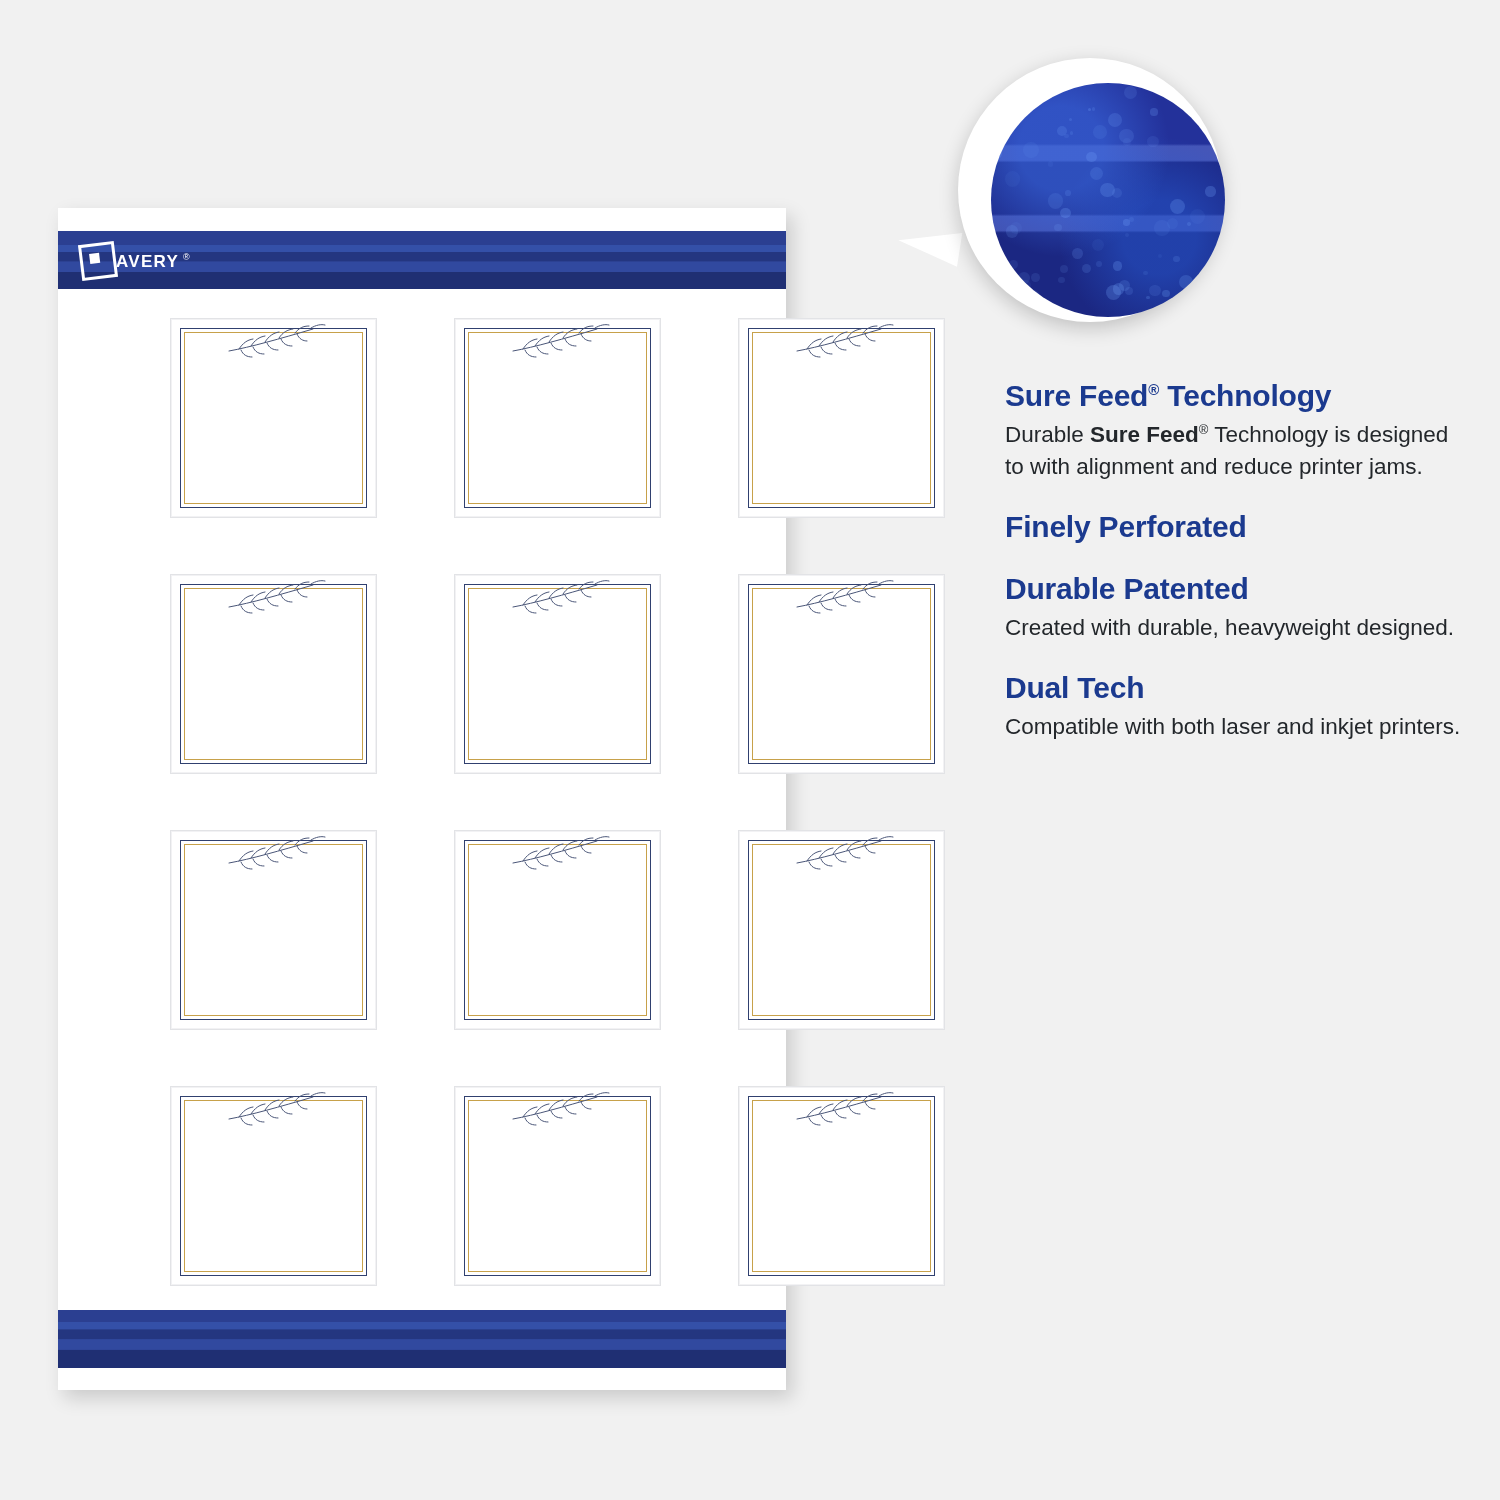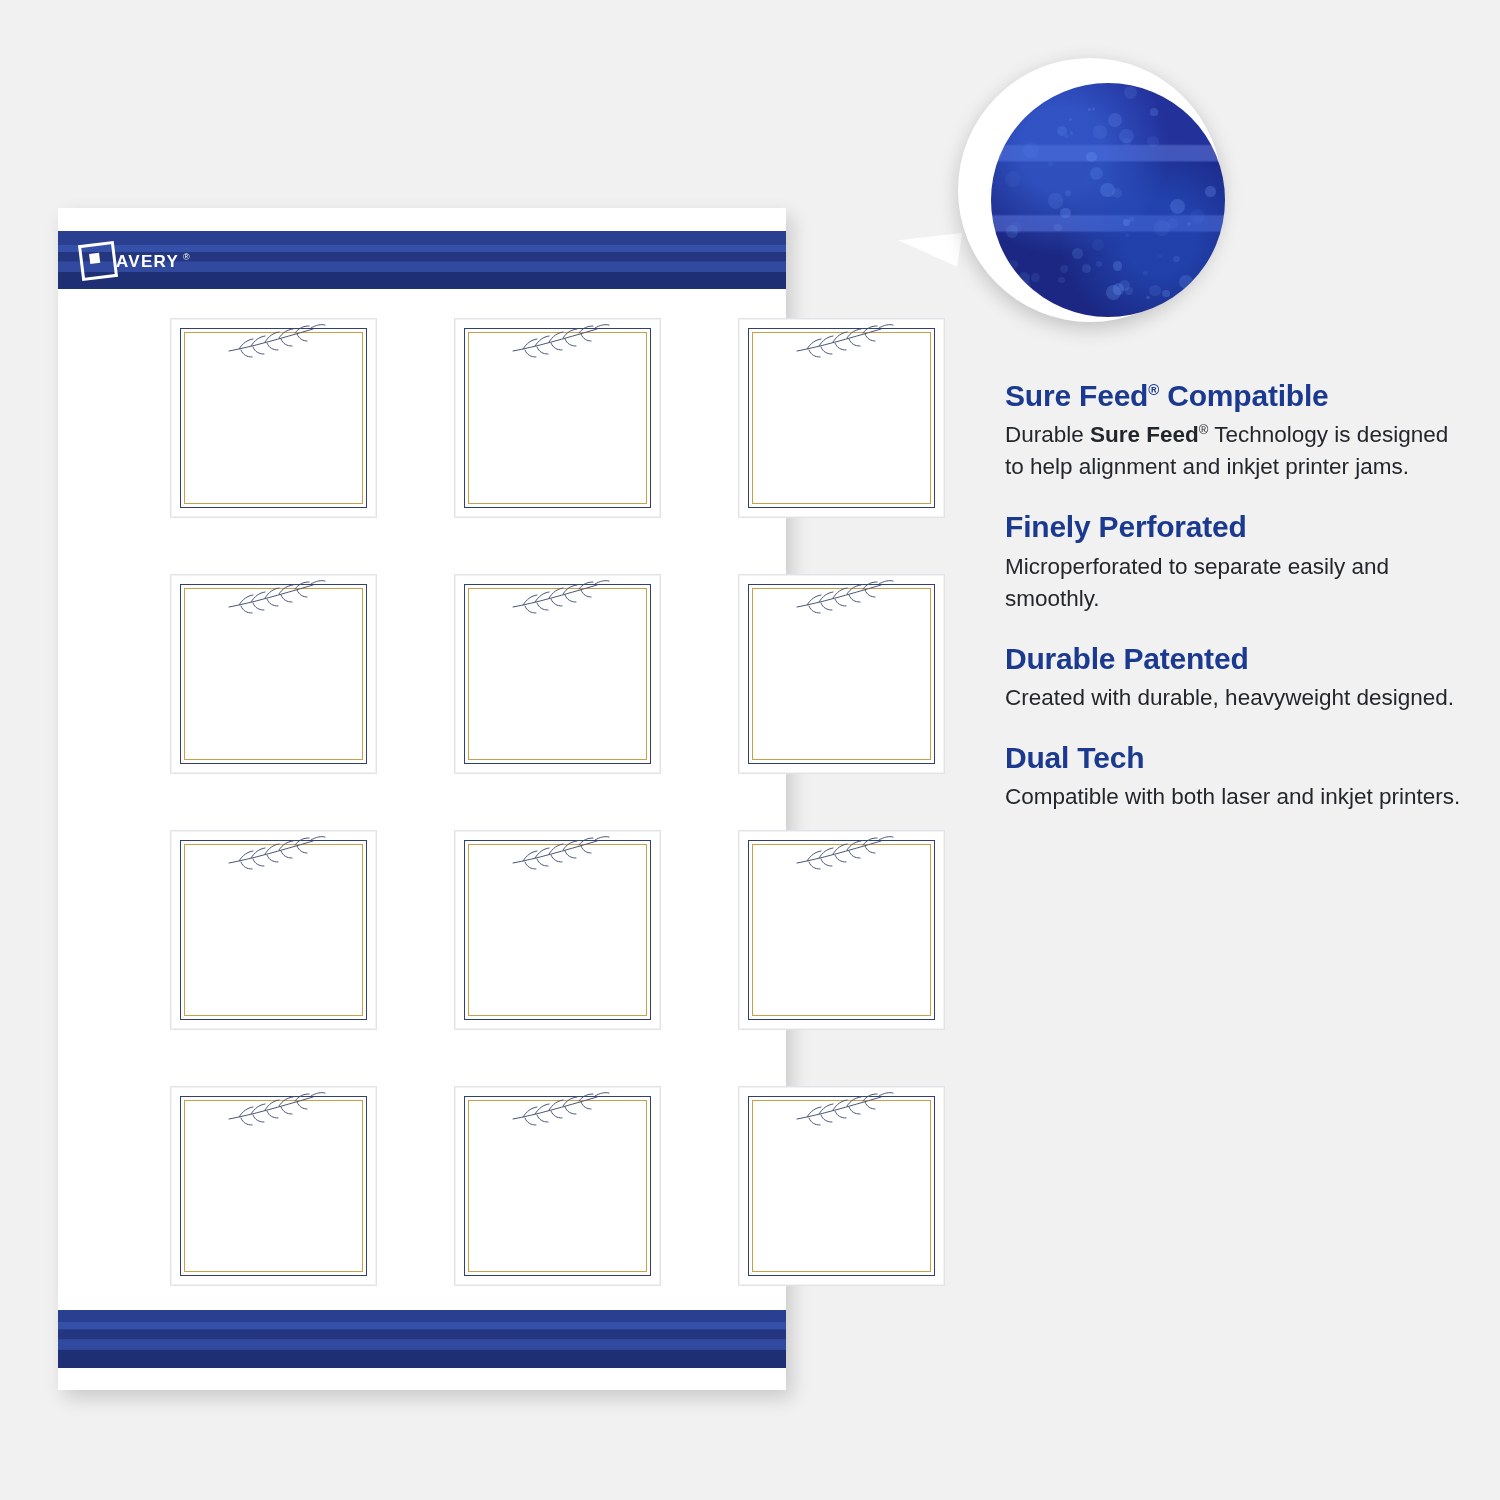--- a/index.html
+++ b/index.html
@@ -554,27 +554,26 @@
         <span class="speck" style="width: 3.57087px; height: 3.57087px; left: 100.813px; top: 24.1671px; opacity: 0.36;"></span>
         <span class="speck" style="width: 3.66152px; height: 3.66152px; left: 78.6726px; top: 48.4508px; opacity: 0.32;"></span>
         <span class="speck" style="width: 13.176px; height: 13.176px; left: 179.087px; top: 212.843px; opacity: 0.3;"></span>
       </div>
   </div>
 </div>
 
 <div id="features">
 
   <div class="feature">
-    <h3><span>Sure Feed</span><sup>®</sup><span> Compatible</span></h3>
-    <p><span>Durable </span><b>Sure Feed</b><sup>®</sup><span> Technology is designed to help alignment and inkjet printer jams.</span></p>
+    <h3><span>Sure Feed</span><sup>®</sup><span> Technology</span></h3>
+    <p><span>Durable </span><b>Sure Feed</b><sup>®</sup><span> Technology is designed to with alignment and reduce printer jams.</span></p>
   </div>
 
   <div class="feature">
     <h3>Finely Perforated</h3>
-    <p>Microperforated to separate easily and smoothly.</p>
   </div>
 
   <div class="feature">
     <h3>Durable Patented</h3>
     <p>Created with durable, heavyweight designed.</p>
   </div>
 
 
   <div class="feature">
     <h3>Dual Tech</h3>

